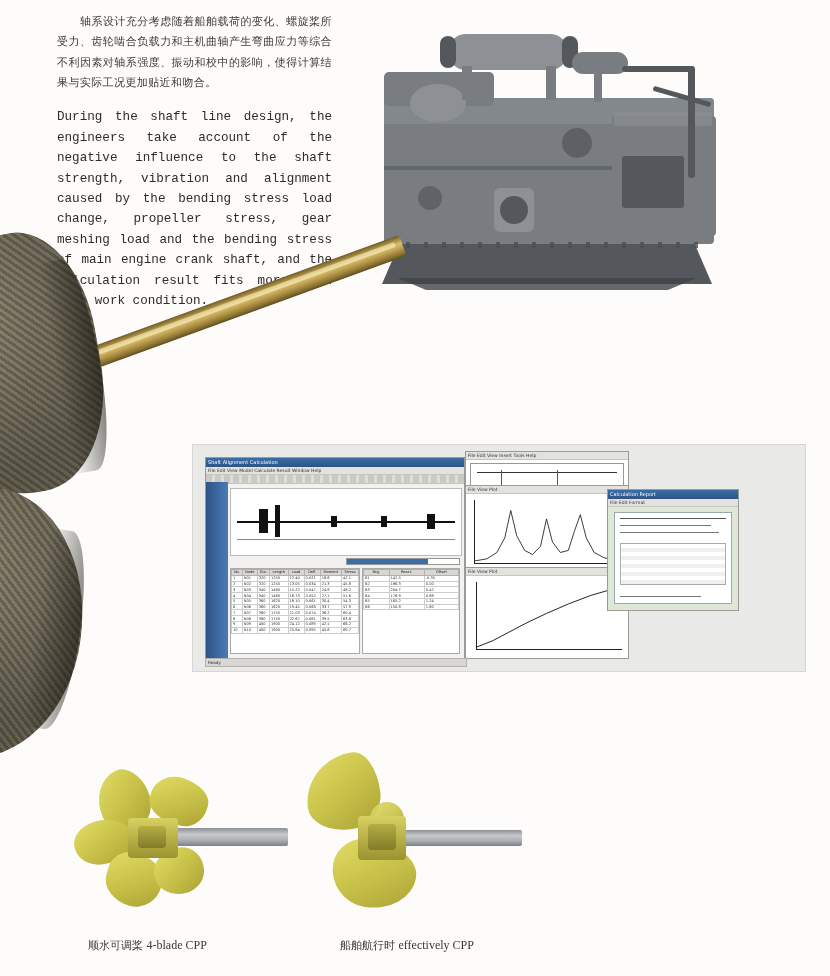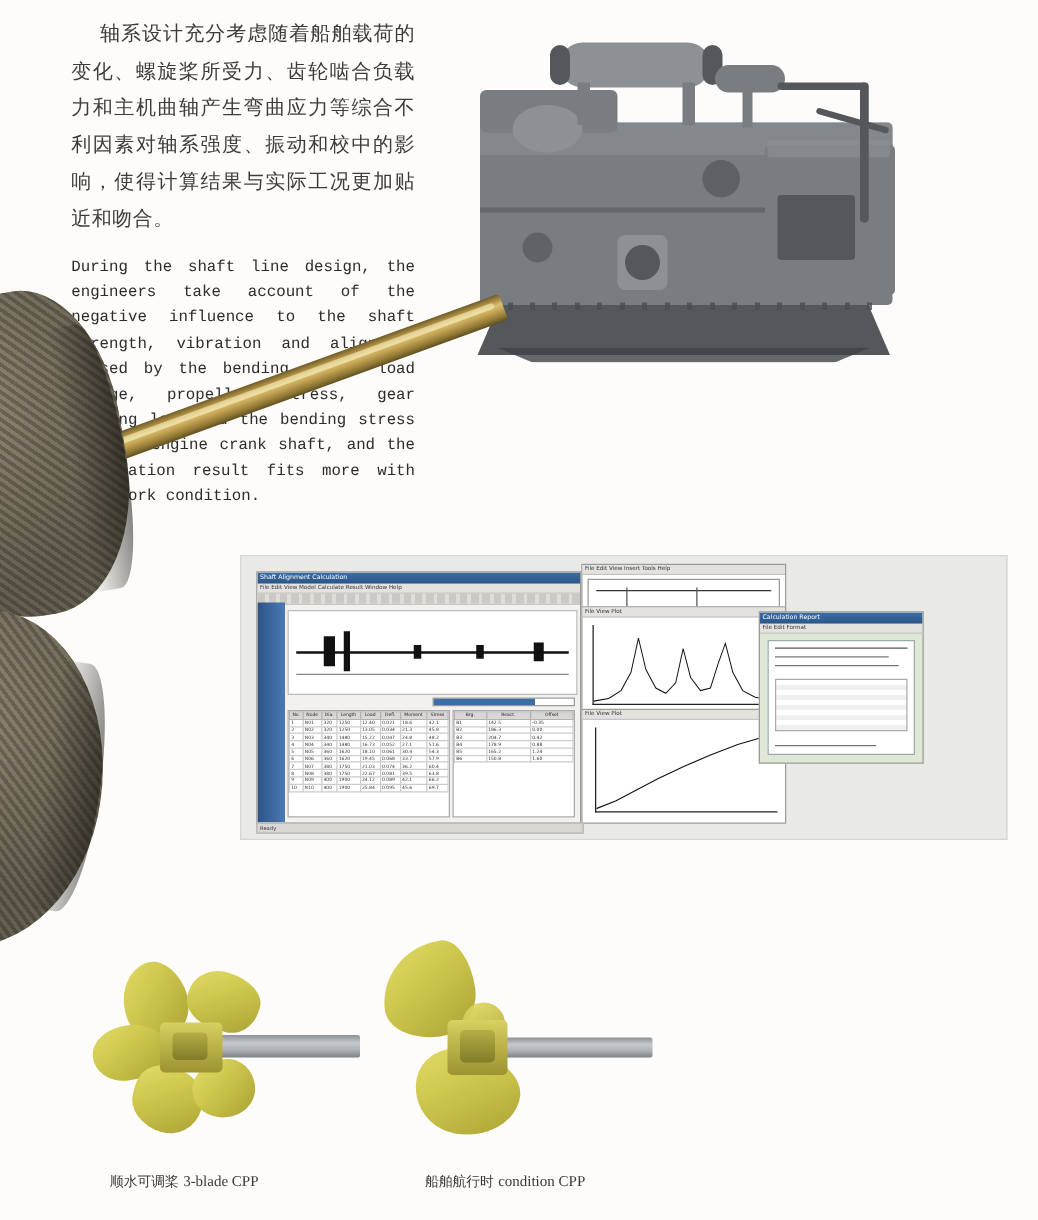--- a/index.html
+++ b/index.html
@@ -11,21 +11,21 @@
     height: 976px;
     background: #fdfcfa;
     font-family: "Liberation Serif", serif;
     overflow: hidden;
     position: relative;
   }
 
   
   .text-cn {
     font-family: "DejaVu Sans", sans-serif;
-    font-size: 16px;
+    font-size: 11px;
     line-height: 1.85;
     color: #3f3b38;
     text-align: justify;
     letter-spacing: 0.4px;
   }
   .text-en {
     font-family: Liberation Mono, monospace;
     font-size: 12.6px;
     line-height: 1.62;
     color: #2e2b28;
@@ -520,36 +520,36 @@
   <div class="yellow-blade" style="left:44px; top:92px; width:56px; height:52px; border-radius:40% 55% 50% 60% / 45% 50% 55% 50%; transform:rotate(16deg);"></div>
   <div class="yellow-blade" style="left:92px; top:86px; width:50px; height:46px; border-radius:55% 45% 50% 55% / 50% 50% 50% 50%; transform:rotate(-14deg);"></div>
 
   <div class="hub" style="left:66px; top:56px; width:50px; height:40px;"></div>
   <div style="position:absolute; left:76px; top:64px; width:28px; height:22px; border-radius:4px;
               background: linear-gradient(to bottom, #b5ad45, #827c28);"></div>
 </div>
 
 <div class="caption" style="left:88px; top:938px;">
   <span>顺水可调桨</span>
-  <span class="en">3-blade CPP</span>
+  <span class="en">4-blade CPP</span>
 </div>
 
 <div class="small-prop" style="left:296px; top:752px; width:220px; height:160px;">
   <div class="grey-shaft" style="left:108px; top:78px; width:118px; height:16px;"></div>
 
   <div class="yellow-blade" style="left:10px; top:2px; width:74px; height:76px; border-radius:70% 30% 45% 55% / 65% 55% 45% 35%; transform:rotate(-8deg);"></div>
 
   <div class="yellow-blade" style="left:36px; top:88px; width:84px; height:68px; border-radius:40% 60% 55% 45% / 45% 45% 55% 55%; transform:rotate(10deg);"></div>
 
   <div class="yellow-blade" style="left:74px; top:50px; width:34px; height:34px; border-radius:50%; opacity:.92;"></div>
 
   <div class="hub" style="left:62px; top:64px; width:48px; height:44px;"></div>
   <div style="position:absolute; left:72px; top:72px; width:28px; height:26px; border-radius:4px;
               background: linear-gradient(to bottom, #b5ad45, #827c28);"></div>
 </div>
 
 <div class="caption" style="left:340px; top:938px;">
   <span>船舶航行时</span>
-  <span class="en">condition CPP</span>
+  <span class="en">effectively CPP</span>
 </div>
 
 <div id="bottom-text-block">
 </div>
 
 </body></html>

